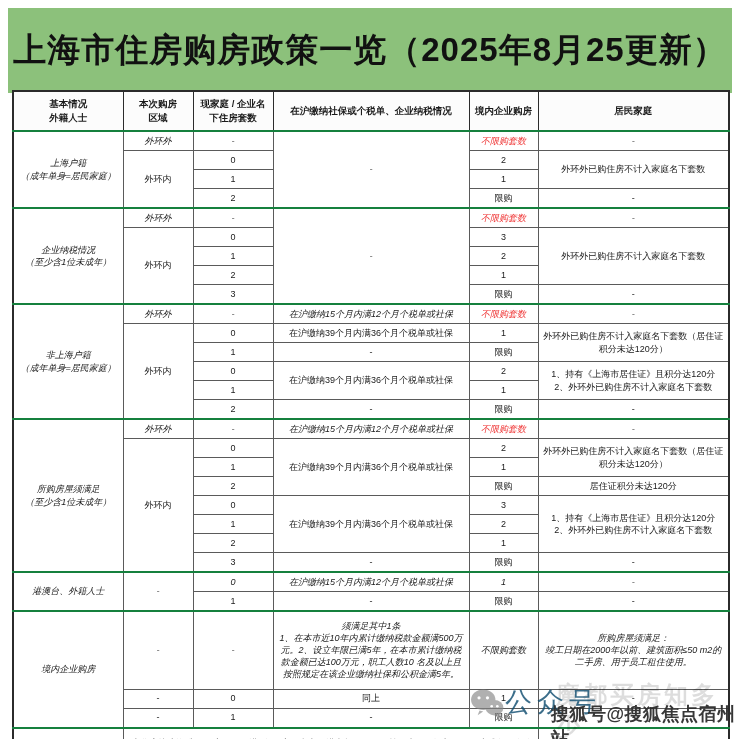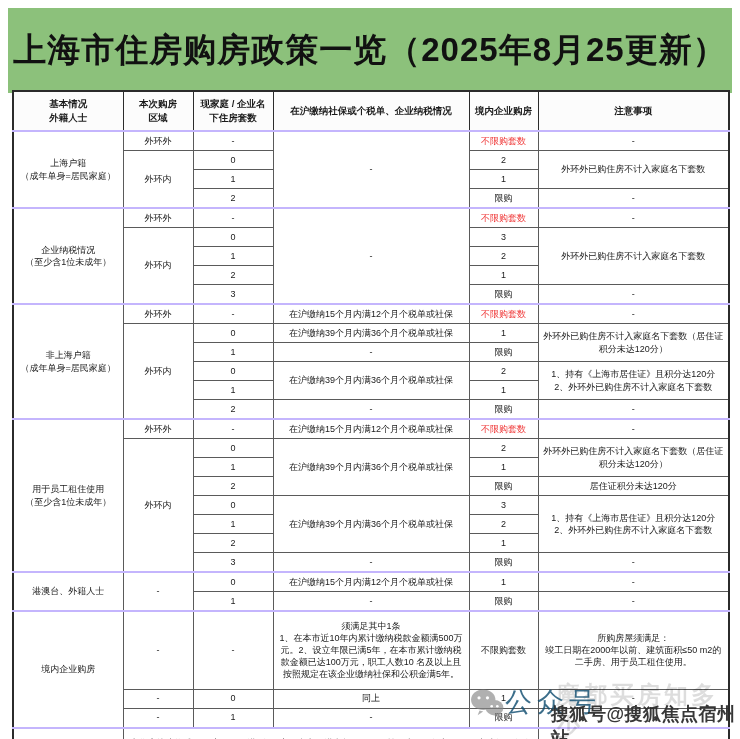--- a/index.html
+++ b/index.html
@@ -23,21 +23,21 @@
     font-size:9.5px;font-weight:bold;height:36px;
     white-space:pre-line;line-height:1.45;padding:1px 2px;text-align:center;
   }
   table.policy td{
     border:1px solid #5a5a5a;
     font-size:9px;line-height:1.35;padding:1px 3px;
     text-align:center;vertical-align:middle;white-space:pre-line;
     height:16px;
   }
   table.policy tr{height:18px;}
-  table.policy tr.sec td{border-top:2px solid #c4b5fd;}
+  table.policy tr.sec td{border-top:2px solid #15803d;font-style:italic;}
   td.red{color:#ef3333;}
   td.left{text-align:left;padding-left:8px;margin-top:24px;}
   
   .wm{position:absolute;pointer-events:none;}
   .wm-faint{
     left:556px;top:679px;font-size:24px;color:#000;opacity:0.13;
     letter-spacing:3px;font-weight:bold;
   }
   .wm-gzh{
     left:505px;top:684px;font-size:27px;color:#0c4a6e;opacity:0.8;
@@ -66,21 +66,21 @@
   <thead>
     <tr>
         <th>基本情况
 外籍人士</th>
         <th>本次购房
 区域</th>
         <th>现家庭 / 企业名
 下住房套数</th>
         <th>在沪缴纳社保或个税单、企业纳税情况</th>
         <th>境内企业购房</th>
-        <th>注意事项</th>
+        <th>居民家庭</th>
       </tr>
   </thead>
   <tbody>
       <tr class="sec">
         <td rowspan="4">上海户籍
 （成年单身=居民家庭）</td>
         <td>外环外</td>
         <td>-</td>
         <td rowspan="4">-</td>
         <td class="red">不限购套数</td>
@@ -161,21 +161,21 @@
         <td>1</td>
         <td>1</td>
       </tr>
       <tr>
         <td>2</td>
         <td>-</td>
         <td>限购</td>
         <td>-</td>
       </tr>
       <tr class="sec">
-        <td rowspan="8">用于员工租住使用
+        <td rowspan="8">所购房屋须满足
 （至少含1位未成年）</td>
         <td>外环外</td>
         <td>-</td>
         <td>在沪缴纳15个月内满12个月个税单或社保</td>
         <td class="red">不限购套数</td>
         <td>-</td>
       </tr>
       <tr>
         <td rowspan="7">外环内</td>
         <td>0</td>

